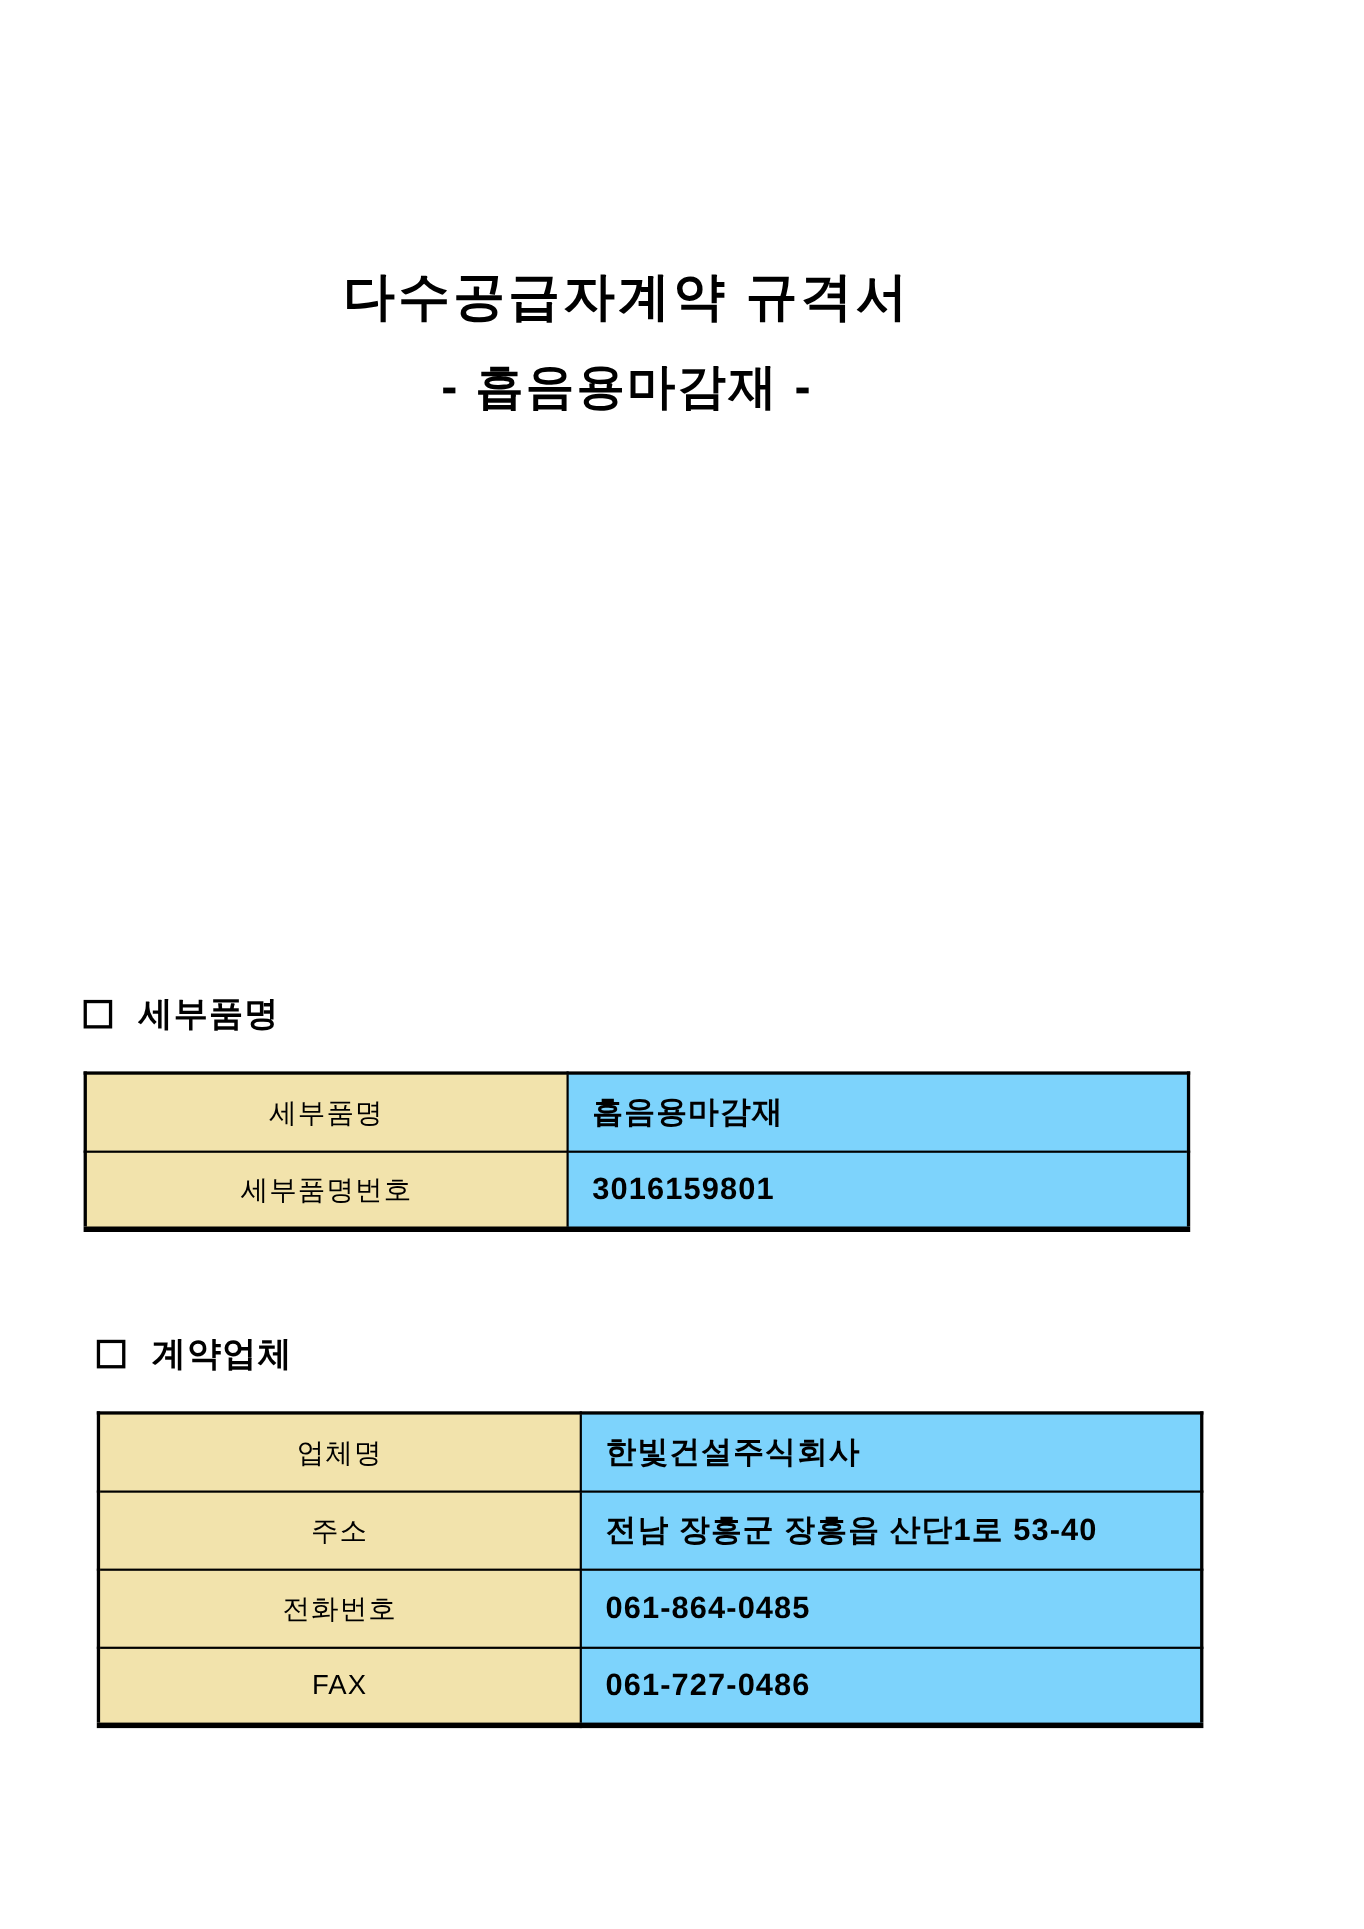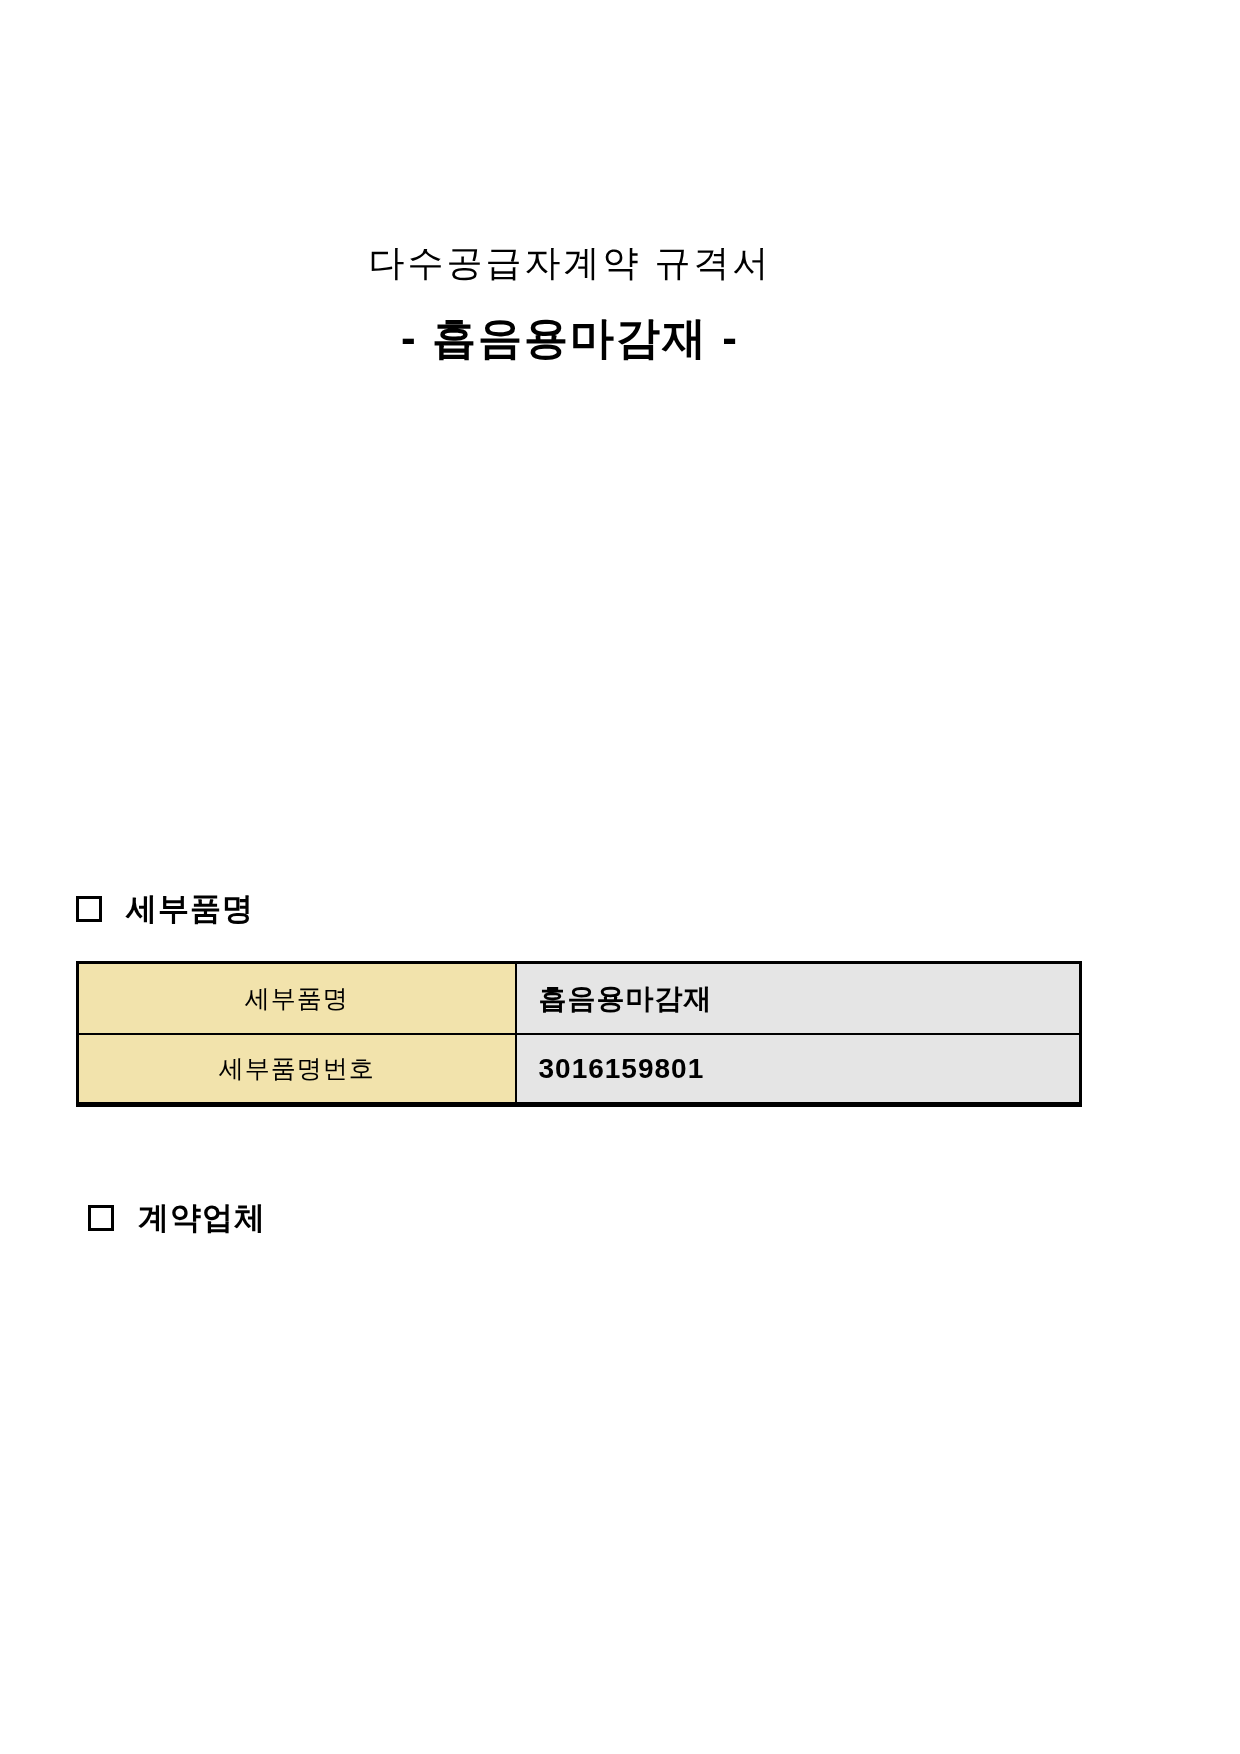--- a/index.html
+++ b/index.html
@@ -10,22 +10,22 @@
     color:#000;
     position:relative;
     overflow:hidden;
   }
   .title-block{
     margin-top:242px;
     text-align:center;
     padding-right:100px; 
   }
   .doc-title{
-    font-size:36px;
-    font-weight:normal;
+    font-size:47px;
+    font-weight:bold;
     letter-spacing:3px;
     line-height:1.15;
   }
   .doc-subtitle{
     margin-top:26px;
     font-size:44px;
     font-weight:bold;
     letter-spacing:2px;
   }
   .section{
@@ -62,21 +62,21 @@
   }
   td.label-cell{
     width:438px;
     background:var(--label-bg,#F2E3AC);
     text-align:center;
     font-size:25px;
     font-weight:normal;
     letter-spacing:1px;
   }
   td.value-cell{
-    background:#e5e5e5;
+    background:#7dd3fc;
     font-size:28px;
     font-weight:bold;
     padding-left:22px;
     letter-spacing:1px;
   }
 </style>
 </head>
 <body>
 
 <div class="page">
@@ -103,15 +103,35 @@
         </tr>
       </tbody>
     </table>
   </div>
 
   <div class="section section-2">
     <div class="section-heading">
       <span class="checkbox-square"></span>
       <span>계약업체</span>
     </div>
+    <table class="spec-table">
+      <tbody>
+        <tr>
+          <td class="label-cell">업체명</td>
+          <td class="value-cell">한빛건설주식회사</td>
+        </tr>
+        <tr>
+          <td class="label-cell">주소</td>
+          <td class="value-cell">전남 장흥군 장흥읍 산단1로 53-40</td>
+        </tr>
+        <tr>
+          <td class="label-cell">전화번호</td>
+          <td class="value-cell">061-864-0485</td>
+        </tr>
+        <tr>
+          <td class="label-cell">FAX</td>
+          <td class="value-cell">061-727-0486</td>
+        </tr>
+      </tbody>
+    </table>
   </div>
 
 </div>
 
 </body></html>

